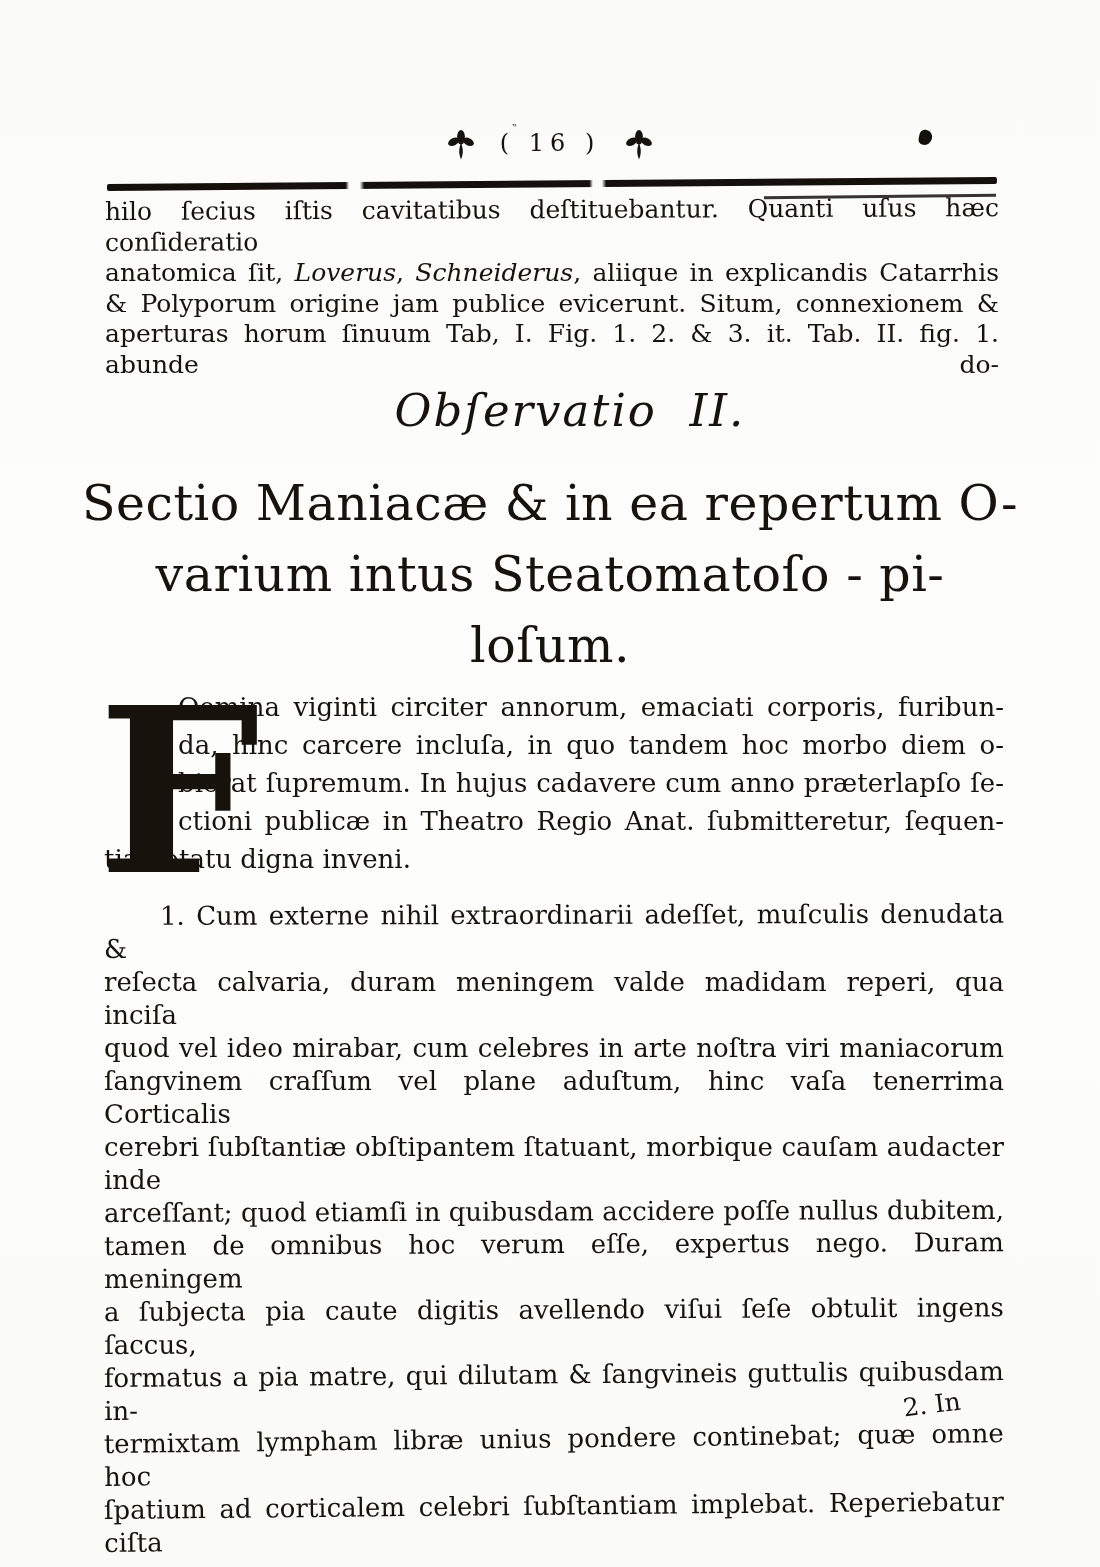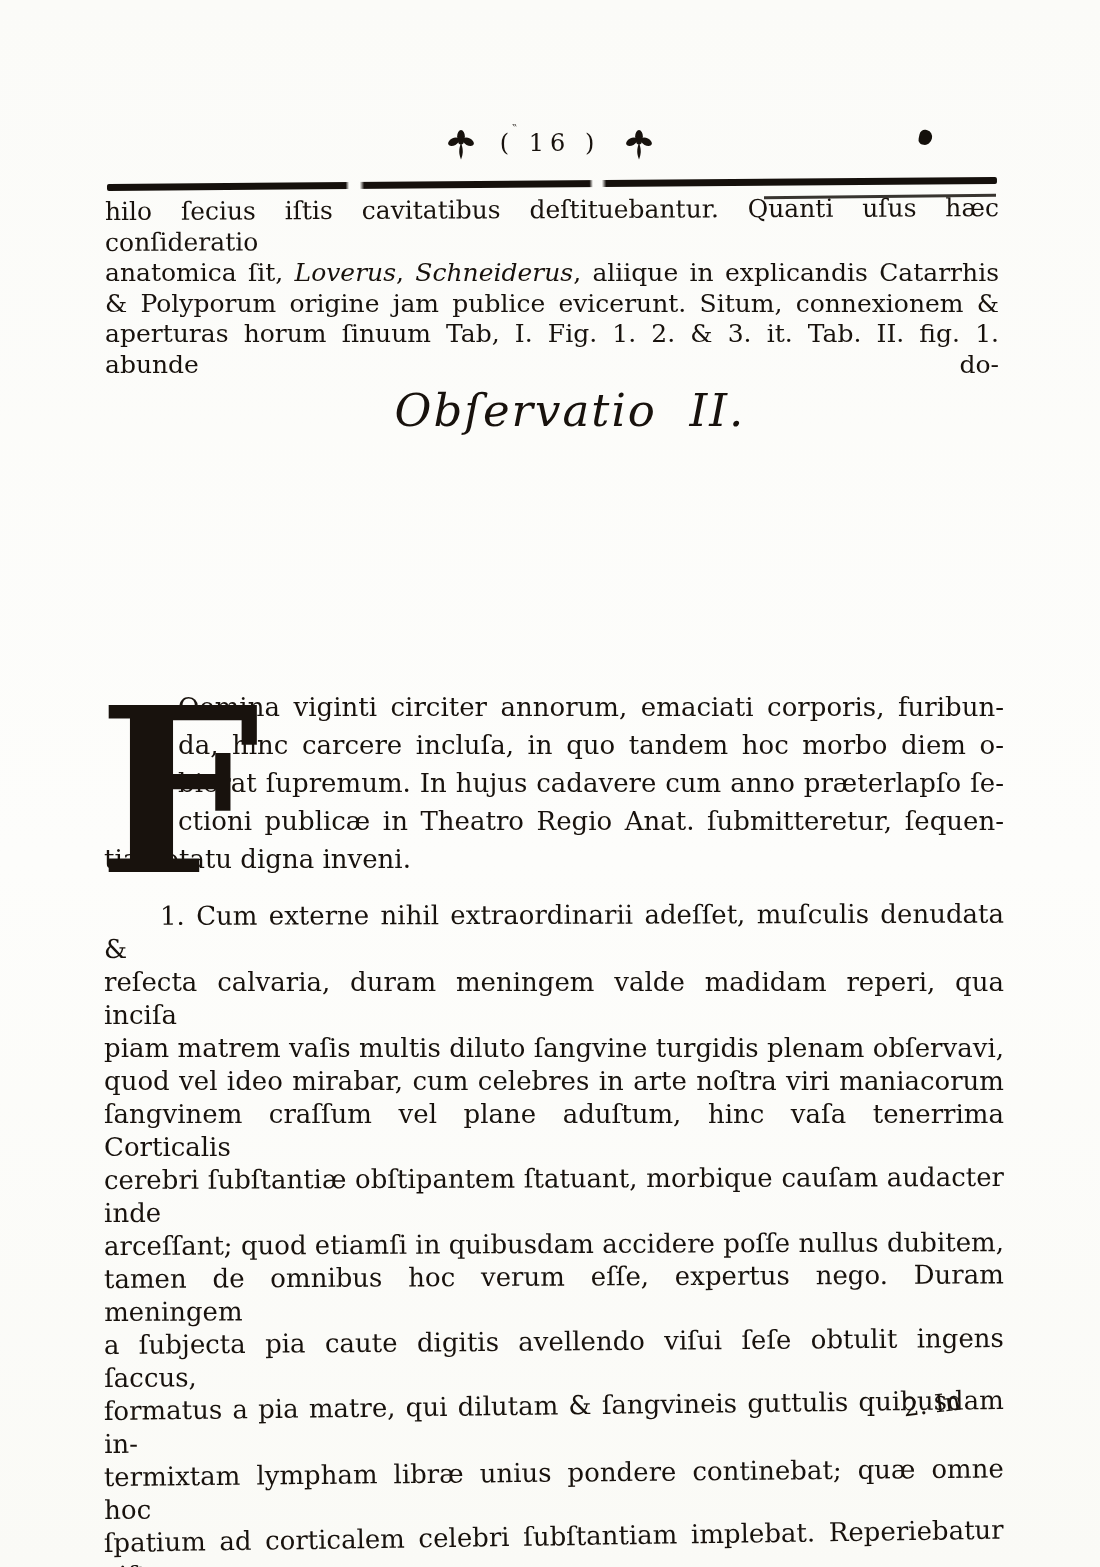--- a/index.html
+++ b/index.html
@@ -94,34 +94,38 @@
 
   <div class="para1">
     <div class="t-line">hilo ſecius iſtis cavitatibus deſtituebantur.  Quanti uſus hæc conſideratio</div>
     <div class="t-line"><span>anatomica ſit, </span><span class="itname">Loverus</span><span>, </span><span class="itname">Schneiderus</span><span>, aliique in explicandis Catarrhis</span></div>
     <div class="t-line">&amp; Polyporum origine jam publice evicerunt.  Situm, connexionem &amp;</div>
     <div class="t-line">aperturas horum ſinuum Tab, I. Fig. 1. 2. &amp; 3. it. Tab. II. fig. 1. abunde do-</div>
   </div>
 
   <div class="observatio">Obſervatio  II.</div>
 
+  <div class="title">
+    <div>Sectio Maniacæ &amp; in ea  repertum O-</div>
+    <div>varium  intus  Steatomatoſo - pi-</div>
+    <div>loſum.</div>
+  </div>
 
   <div class="foemina">
     <div class="dropF">F</div>
     <div class="t-line ind">Oemina viginti circiter annorum, emaciati corporis, furibun-</div>
     <div class="t-line ind">da, hinc carcere incluſa,  in quo tandem hoc morbo diem o-</div>
     <div class="t-line ind">bierat ſupremum.  In hujus cadavere cum anno præterlapſo ſe-</div>
     <div class="t-line ind">ctioni publicæ in Theatro Regio Anat. ſubmitteretur, ſequen-</div>
     <div class="t-line full last">tia notatu digna  inveni.</div>
   </div>
 
   <div class="para3">
     <div class="t-line">1.  Cum externe nihil extraordinarii adeſſet, muſculis denudata &amp;</div>
     <div class="t-line">reſecta calvaria, duram meningem valde madidam reperi, qua inciſa</div>
-    <div class="t-line">piam matrem vaſis multis diluto ſangvine turgidis plenam obſervavi,</div>
     <div class="t-line">quod vel ideo mirabar, cum celebres in arte noſtra viri maniacorum</div>
     <div class="t-line">ſangvinem craſſum vel plane aduſtum, hinc vaſa tenerrima Corticalis</div>
     <div class="t-line">cerebri ſubſtantiæ obſtipantem ſtatuant, morbique cauſam audacter inde</div>
     <div class="t-line">arceſſant; quod etiamſi in quibusdam accidere poſſe nullus dubitem,</div>
     <div class="t-line">tamen de omnibus hoc verum eſſe, expertus nego.  Duram meningem</div>
     <div class="t-line">a ſubjecta pia caute digitis avellendo viſui ſeſe obtulit ingens ſaccus,</div>
     <div class="t-line">formatus a pia matre,  qui dilutam &amp; ſangvineis guttulis quibusdam in-</div>
     <div class="t-line">termixtam lympham libræ unius pondere continebat; quæ omne hoc</div>
     <div class="t-line">ſpatium ad corticalem celebri ſubſtantiam implebat.  Reperiebatur ciſta</div>
 

